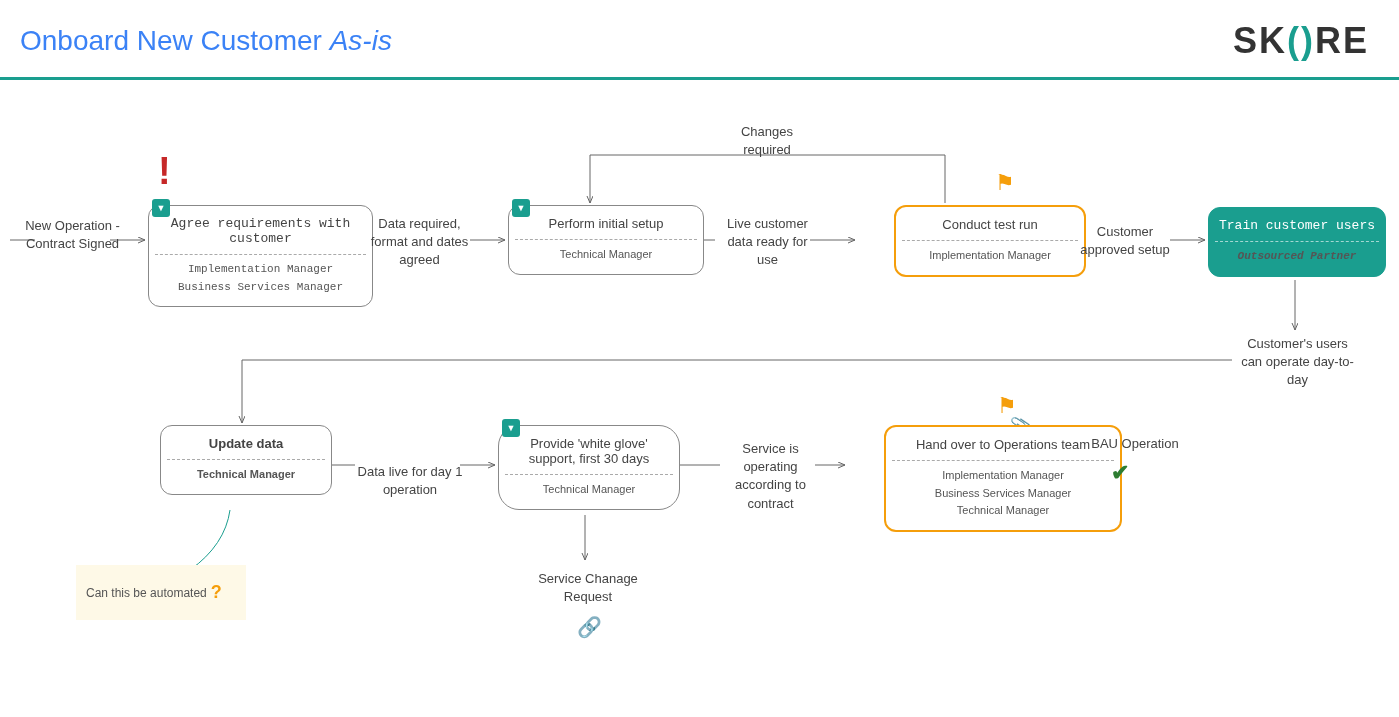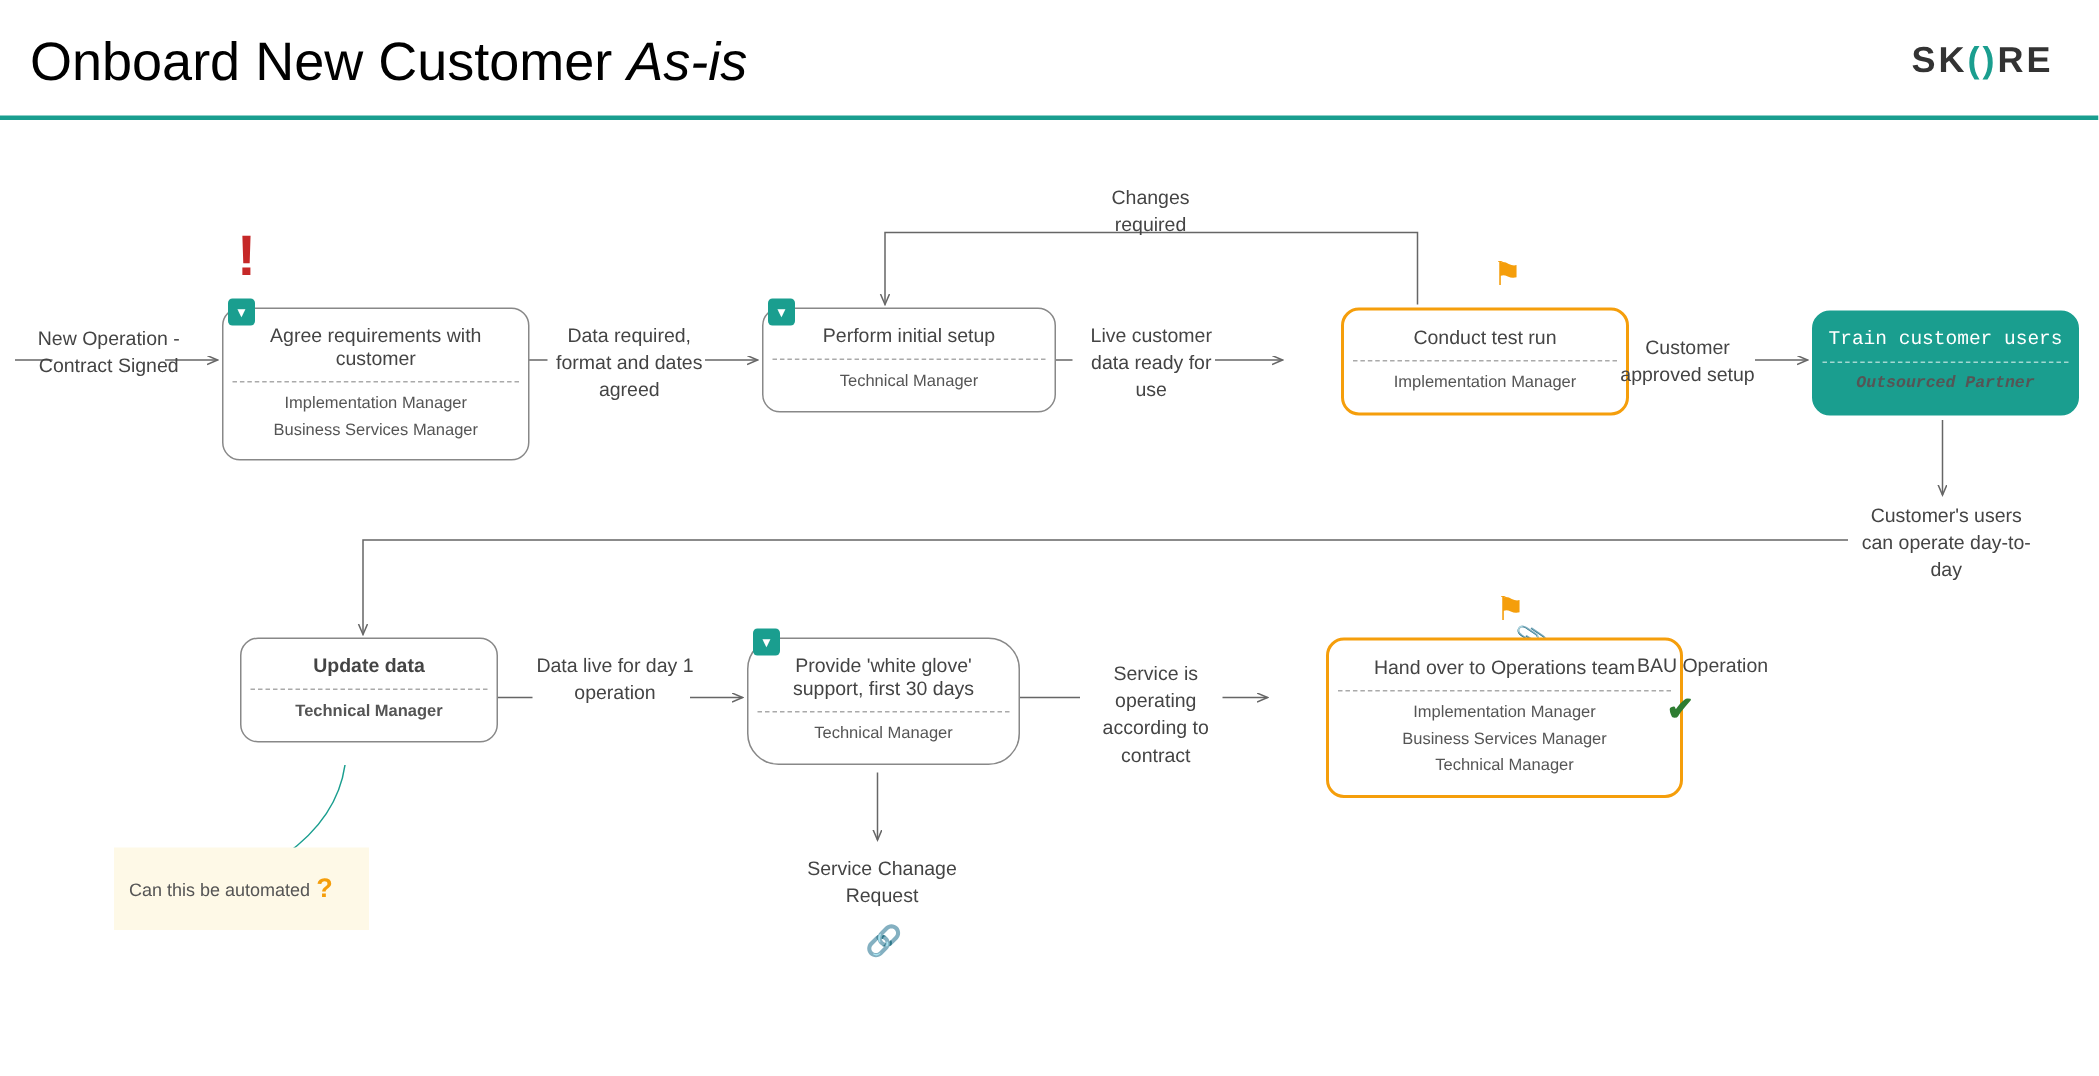--- a/index.html
+++ b/index.html
@@ -1,21 +1,21 @@
 <!DOCTYPE html>
 <html><head>
 <meta charset="utf-8">
 <style>
 * { margin: 0; padding: 0; box-sizing: border-box; }
 body { font-family: Arial, Helvetica, sans-serif; background: #fff; width: 1399px; height: 717px; position: relative; overflow: hidden; }
 
 .header { padding: 20px 30px 15px 20px; display: flex; justify-content: space-between; align-items: center; }
-.title { font-size: 36px; color: #000000; font-weight: 400; }
+.title { font-size: 28px; color: #3b82f6; font-weight: 400; }
 .title .italic { font-style: italic; }
-.logo { font-size: 24px; font-weight: 700; letter-spacing: 2px; color: #333; display: flex; align-items: flex-start; }
+.logo { font-size: 36px; font-weight: 700; letter-spacing: 2px; color: #333; display: flex; align-items: flex-start; }
 .logo-paren { color: #1a9e8f; font-weight: 700; }
 .divider { height: 3px; background: #1a9e8f; width: 100%; }
 
 .canvas { position: absolute; top: 95px; left: 0; width: 1399px; height: 622px; }
 .box { position: absolute; border: 1px solid #888; border-radius: 12px; background: #fff; padding: 10px 6px; text-align: center; font-size: 13px; color: #444; }
 .box-title { padding-bottom: 8px; }
 .box-roles { border-top: 1px dashed #aaa; padding-top: 6px; font-size: 11px; color: #555; line-height: 1.6; }
 .box .role { display: block; }
 
 .box-orange { border: 2px solid #f59e0b; margin-left: 36px; }
@@ -87,21 +87,21 @@
     <line x1="1044" y1="370" x2="1080" y2="370" marker-end="url(#ah)"></line>
 
     <line x1="585" y1="420" x2="585" y2="465" marker-end="url(#ah)"></line>
 
     <path class="teal" d="M230 415 Q225 450 190 475"></path>
   </svg>
 
   <div class="label" style="left:10px; top:122px; width:125px;">New Operation - Contract Signed</div>
   <div class="exclaim" style="left:158px; top:55px;">!</div>
 
-  <div class="box" style="left:148px; top:110px; width:205px;">
+  <div class="box" style="left:148px; top:110px; width:225px;font-family:Liberation Mono, monospace;">
     <div class="box-title">Agree requirements with customer</div>
     <div class="box-roles">
       <span class="role">Implementation Manager</span>
       <span class="role">Business Services Manager</span>
     </div>
   </div>
   <div class="badge" style="left:152px; top:104px;"></div>
 
   <div class="label" style="left:362px; top:120px; width:115px;">Data required, format and dates agreed</div>
 
@@ -135,21 +135,21 @@
 
   <div class="label" style="left:1235px; top:240px; width:125px;">Customer's users can operate day-to-day</div>
 
   <div class="box" style="left:160px; top:330px; width:172px;font-weight:bold;">
     <div class="box-title">Update data</div>
     <div class="box-roles">
       <span class="role">Technical Manager</span>
     </div>
   </div>
 
-  <div class="label" style="left:355px; top:340px; width:110px;">Data live for day 1 operation</div>
+  <div class="label" style="left:355px; top:368px; width:110px;">Data live for day 1 operation</div>
 
   <div class="box" style="left:498px; top:330px; width:182px;border-radius:21px;">
     <div class="box-title">Provide 'white glove' support, first 30 days</div>
     <div class="box-roles">
       <span class="role">Technical Manager</span>
     </div>
   </div>
   <div class="badge" style="left:502px; top:324px;"></div>
 
   <div class="label" style="left:723px; top:345px; width:95px;">Service is operating according to contract</div>

